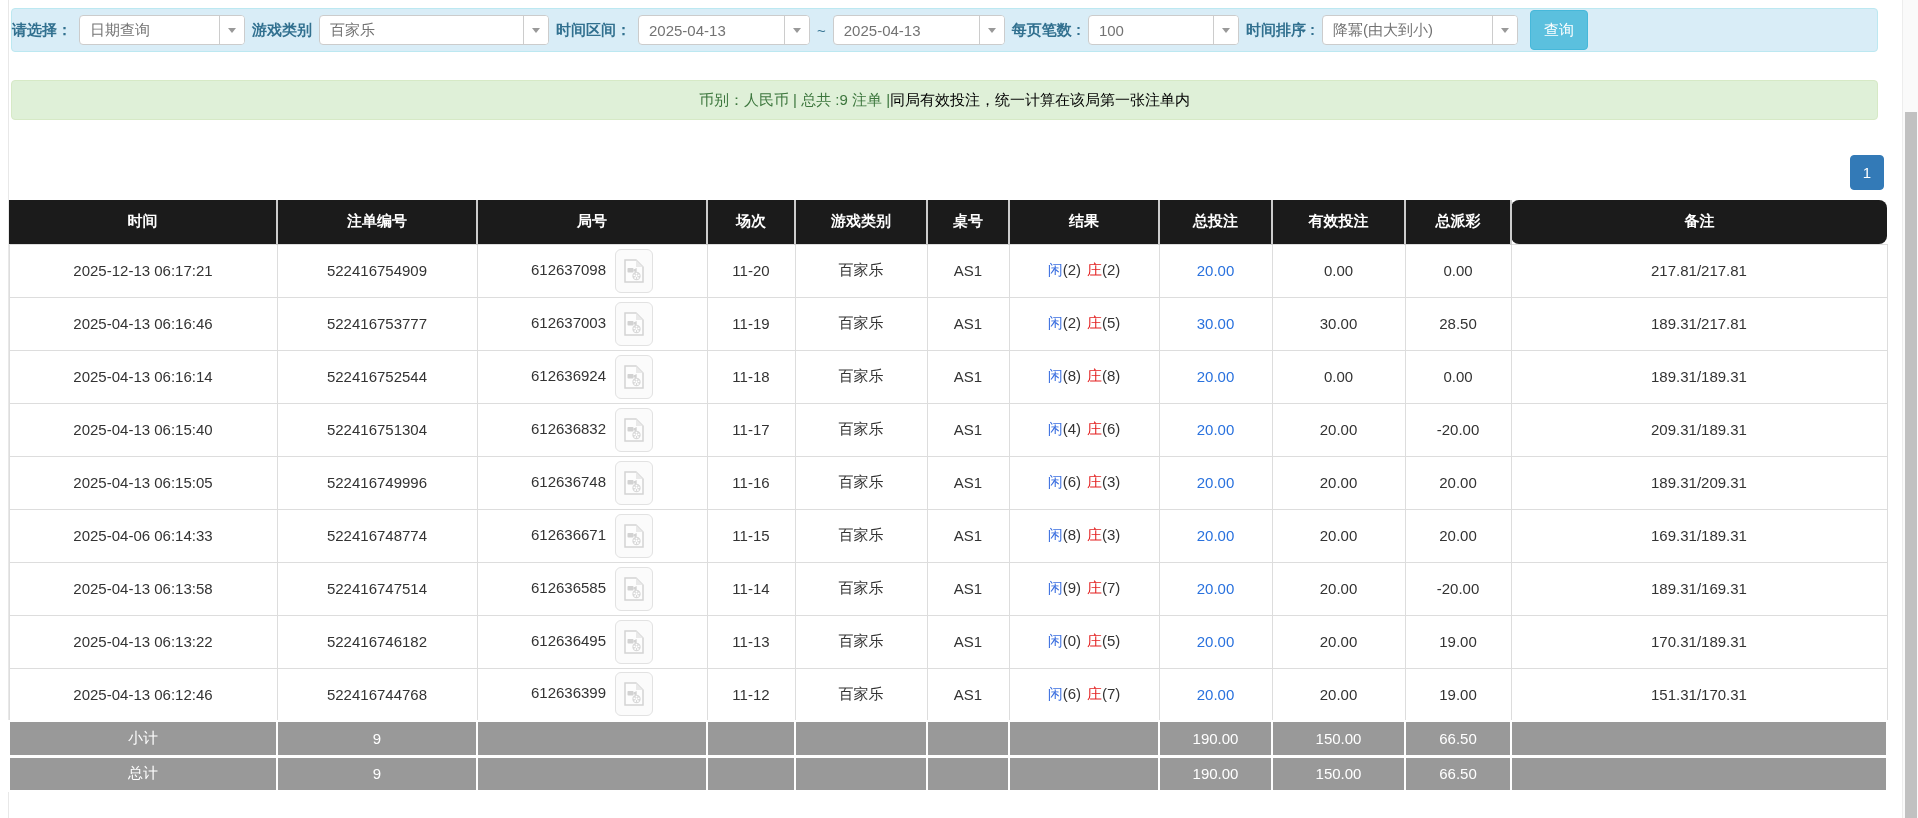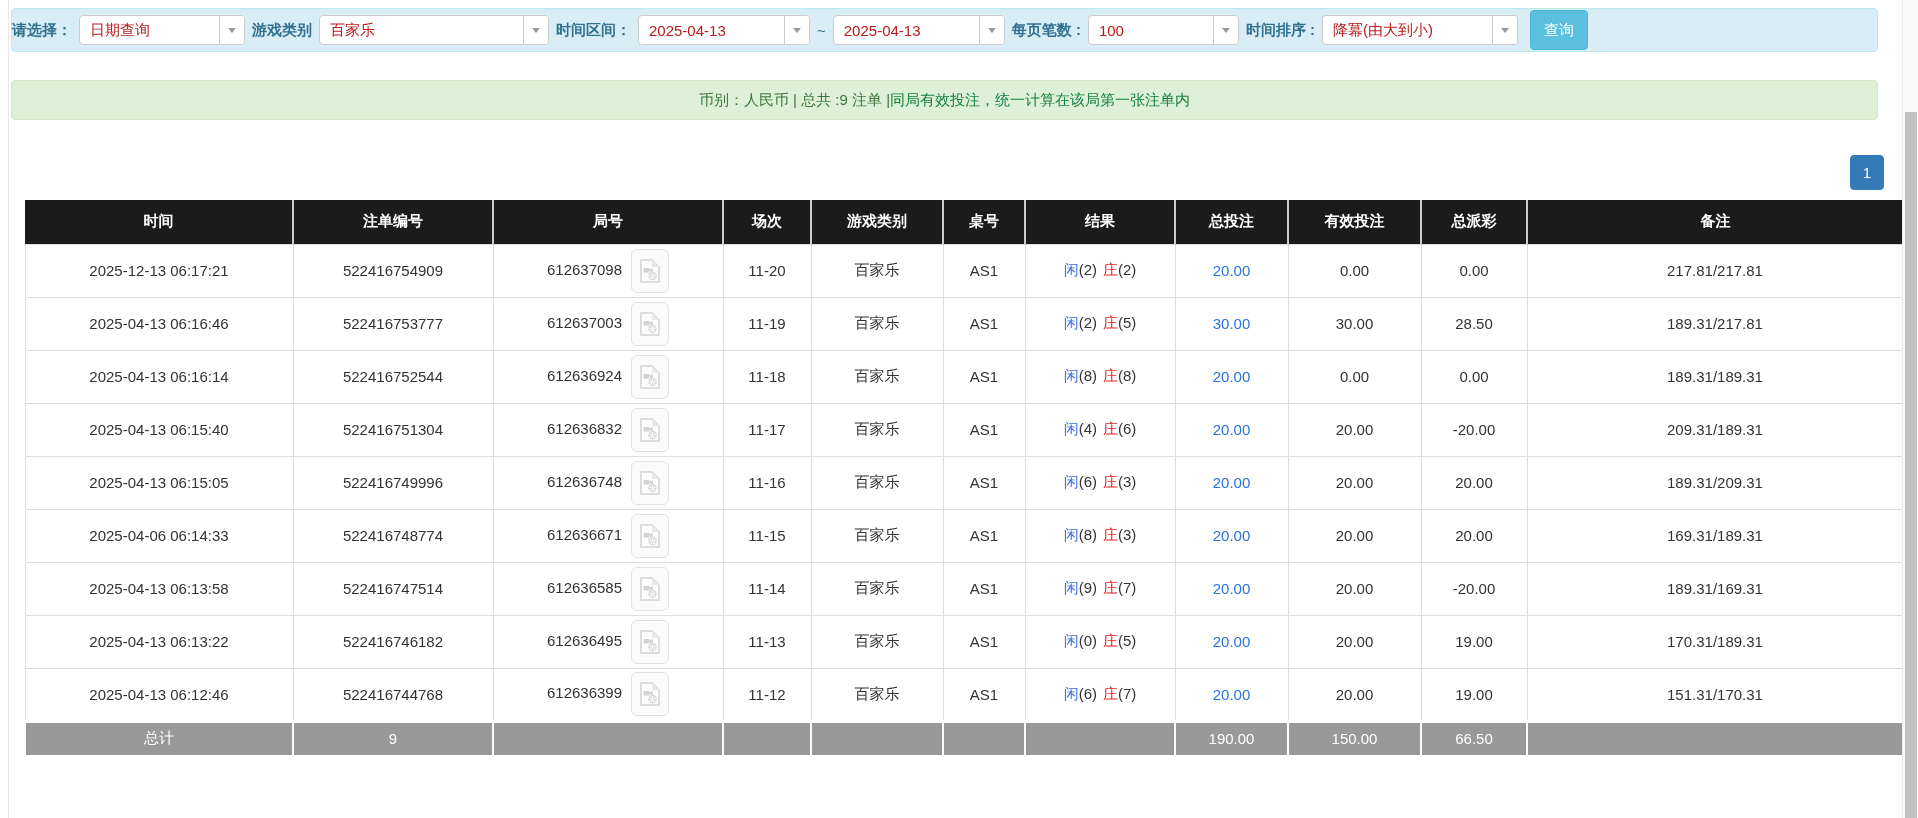--- a/index.html
+++ b/index.html
@@ -14,59 +14,59 @@
   .filter-bar {
     position:absolute; left:11px; top:8px; width:1867px; height:44px;
     background:#d9edf7; border:1px solid #bce8f1; border-radius:4px;
     display:flex; align-items:center; padding:0 0; gap:7px;
   }
   .flabel { color:#31708f; font-weight:bold; font-size:15px; white-space:nowrap; }
   .combo {
     display:flex; align-items:stretch; height:30px; background:#fff;
     border:1px solid #ccc; border-radius:4px; cursor:pointer; overflow:hidden;
   }
-  .combo-text { display:flex; align-items:center; padding:0 10px; font-size:15px; color:#b91c1c; flex:1; white-space:nowrap; }
+  .combo-text { display:flex; align-items:center; padding:0 10px; font-size:15px; color:#737373; flex:1; white-space:nowrap; }
   .combo-arrow { width:25px; border-left:1px solid #ccc; display:flex; align-items:center; justify-content:center; background:#fff; }
   .combo-arrow i { width:0; height:0; border-left:4px solid transparent; border-right:4px solid transparent; border-top:5px solid #999; }
   .w1{width:166px}.w2{width:230px}.w3{width:172px}.w4{width:172px}.w5{width:151px}.w6{width:196px}
   .tilde { color:#31708f; font-size:15px; }
   .search-btn {
     margin-left:5px; height:40px; min-width:53px; padding:0 13px;
     background:#5bc0de; border:1px solid #46b8da; border-radius:4px;
     color:#fff; font-size:15px; font-family:inherit; cursor:pointer;
   }
 
   
   .alert-bar {
     position:absolute; left:11px; top:80px; width:1867px; height:40px;
     background:#dff0d8; border:1px solid #d6e9c6; border-radius:4px;
     display:flex; align-items:center; justify-content:center; padding:0 18px;
     font-size:15px;
   }
   .alert-left { color:#3c763d; }
-  .alert-right { color:#15803d; }
+  .alert-right { color:#000000; }
 
   
   .pagination { position:absolute; top:155px; left:1850px; }
   .page-btn {
     width:34px; height:35px; display:flex; align-items:center; justify-content:center;
     background:#337ab7; border:1px solid #337ab7; border-radius:4px;
     color:#fff; font-size:15px; cursor:pointer;
   }
 
   
   table.records {
-    position:absolute; left:24px; top:200px; width:1878px;
+    position:absolute; left:8px; top:200px; width:1878px;
     border-collapse:collapse; table-layout:fixed;
   }
   .records thead th {
     background:#1b1b1b; color:#fff; height:44px; font-size:15px; font-weight:bold;
     border-right:2px solid #cccccc; border-bottom:1px solid #ddd;
   }
-  .records thead th:last-child { border-right:none; }
+  .records thead th:last-child { border-right:none;border-radius:8px; }
   .records tbody td {
     height:53px; background:#fff; border:1px solid #ddd;
     text-align:center; font-size:15px; color:#333; vertical-align:middle;
   }
   .num-link { color:#2a72de; text-decoration:none; cursor:pointer; }
   .neg { color:#e32222; }
   .res-p { color:#3b6fe0; }
   .res-b { color:#e32222; margin-left:6px; }
   .res-n { color:#333; }
   .video-btn {
@@ -413,20 +413,33 @@
       <td>百家乐</td>
       <td>AS1</td>
       <td><span class="res-p">闲</span><span class="res-n">(6)</span><span class="res-b">庄</span><span class="res-n">(7)</span></td>
       <td><a class="num-link">20.00</a></td>
       <td>20.00</td>
       <td class="auto-neg">19.00</td>
       <td>151.31/170.31</td>
     </tr>
   </tbody>
   <tfoot>
+    <tr class="sum">
+      <td>小计</td>
+      <td>9</td>
+      <td></td>
+        <td></td>
+        <td></td>
+      <td></td>
+        <td></td>
+      <td>190.00</td>
+      <td>150.00</td>
+      <td>66.50</td>
+      <td></td>
+    </tr>
     <tr class="sum total">
       <td>总计</td>
       <td>9</td>
       <td></td>
         <td></td>
         <td></td>
       <td></td>
         <td></td>
       <td>190.00</td>
       <td>150.00</td>

